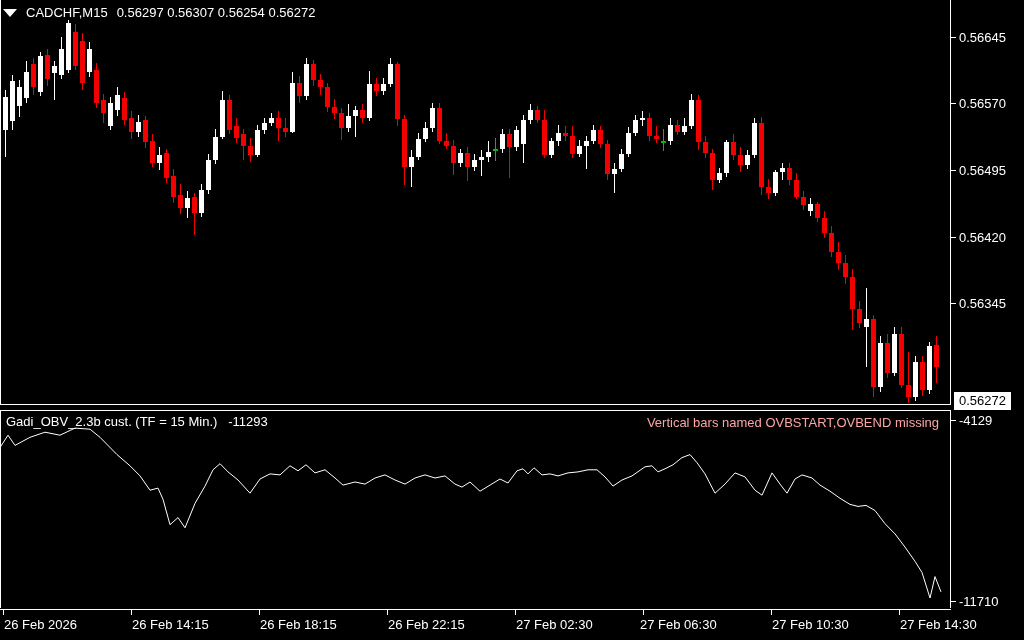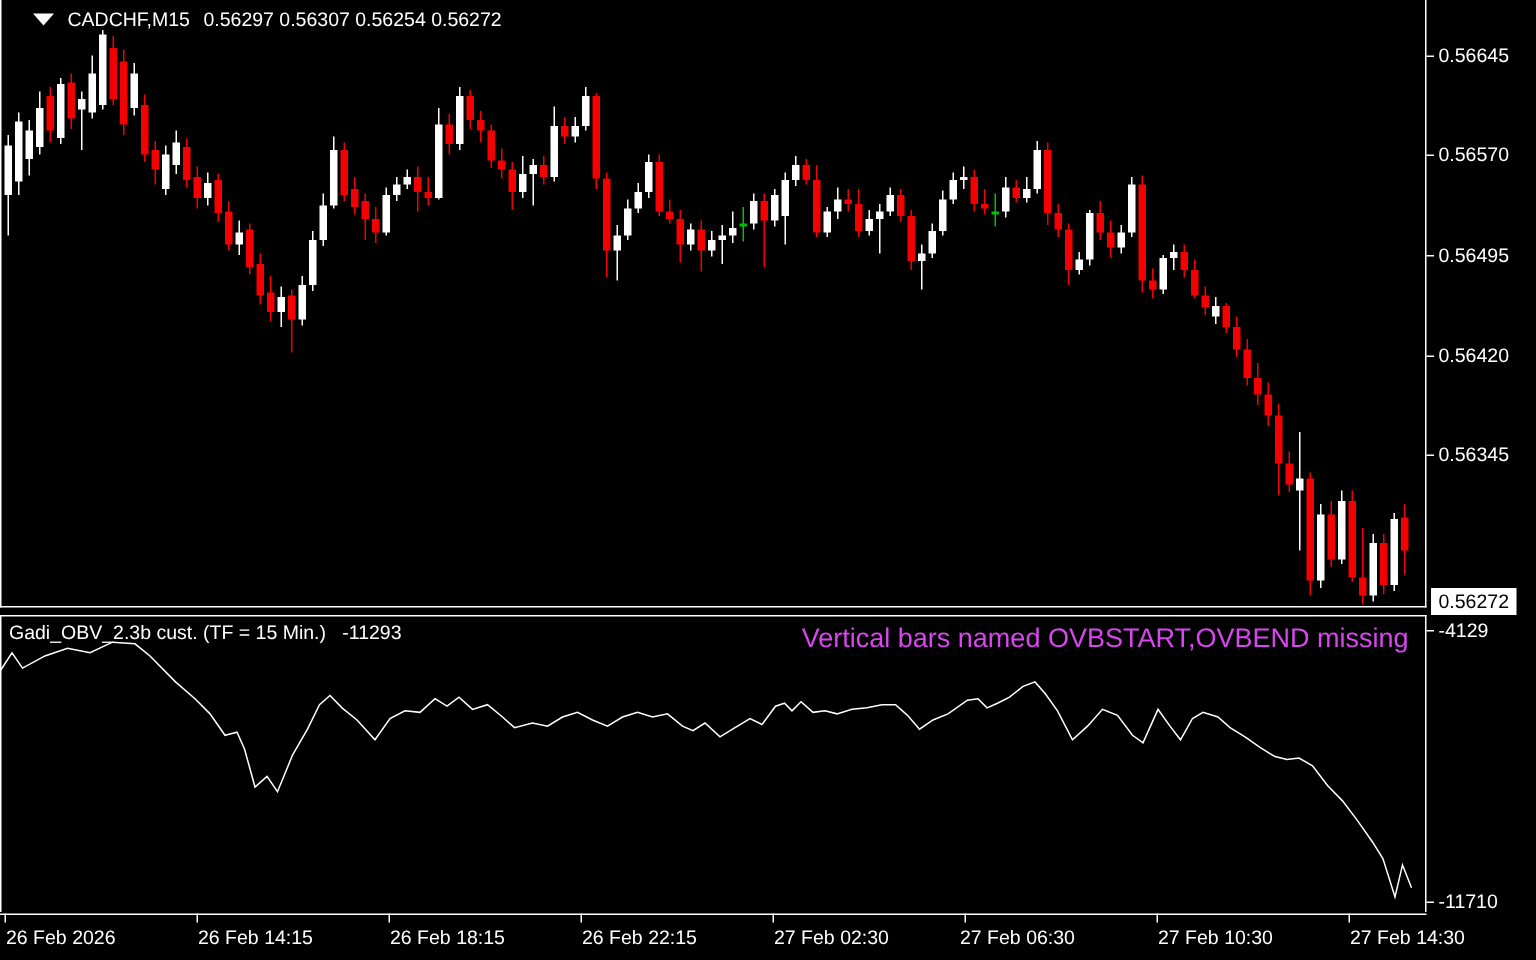--- a/index.html
+++ b/index.html
@@ -6,21 +6,21 @@
   body{
     width:1024px;height:640px;background:#000;overflow:hidden;position:relative;
     font-family:"Liberation Sans","DejaVu Sans",sans-serif;
     -webkit-font-smoothing:none;
   }
   #terminal{position:absolute;inset:0;}
   
   #main-chart{position:absolute;left:0;top:0;width:951px;height:405px;}
   .border-line{position:absolute;background:#ffffff;}
   #chart-title{
-    position:absolute;left:22px;top:5px;color:#ffffff;font-size:13px;
+    position:absolute;left:3px;top:5px;color:#ffffff;font-size:13px;
     display:flex;align-items:center;gap:9px;white-space:pre;z-index:5;
   }
   #chart-title .tri{
     width:0;height:0;border-left:7px solid transparent;border-right:7px solid transparent;
     border-top:8px solid #ffffff;display:inline-block;margin-top:1px;
   }
   .candle-body{position:absolute;width:5px;}
   .candle-wick{position:absolute;width:1px;}
   
   #price-scale{position:absolute;left:951px;top:0;width:73px;height:608px;}
@@ -29,21 +29,21 @@
   #current-price-box{
     position:absolute;left:3px;transform:translateY(-50%);
     background:#ffffff;color:#000000;font-size:13px;padding:1px 5px 2px 5px;z-index:6;
   }
   
   #indicator-panel{position:absolute;left:0;top:410px;width:951px;height:198px;text-decoration:underline;}
   #indicator-label{
     position:absolute;left:6px;top:4px;color:#ffffff;font-size:13px;white-space:pre;z-index:5;
   }
   #indicator-warning{
-    position:absolute;right:12px;top:5px;color:#d946ef;font-size:18px;white-space:nowrap;z-index:5;
+    position:absolute;right:12px;top:5px;color:#fca5a5;font-size:13px;white-space:nowrap;z-index:5;
   }
   #obv-svg{position:absolute;left:0;top:0;}
   
   #time-scale{position:absolute;left:0;top:608px;width:1024px;height:32px;}
   #time-scale .scale-line{position:absolute;left:0;top:1px;width:951px;height:1px;background:#ffffff;}
   .t-tick{position:absolute;top:1px;width:1px;height:6px;background:#ffffff;}
   .t-label{position:absolute;top:9px;color:#ffffff;font-size:13px;white-space:nowrap;}
 </style>
 </head>
 <body>

